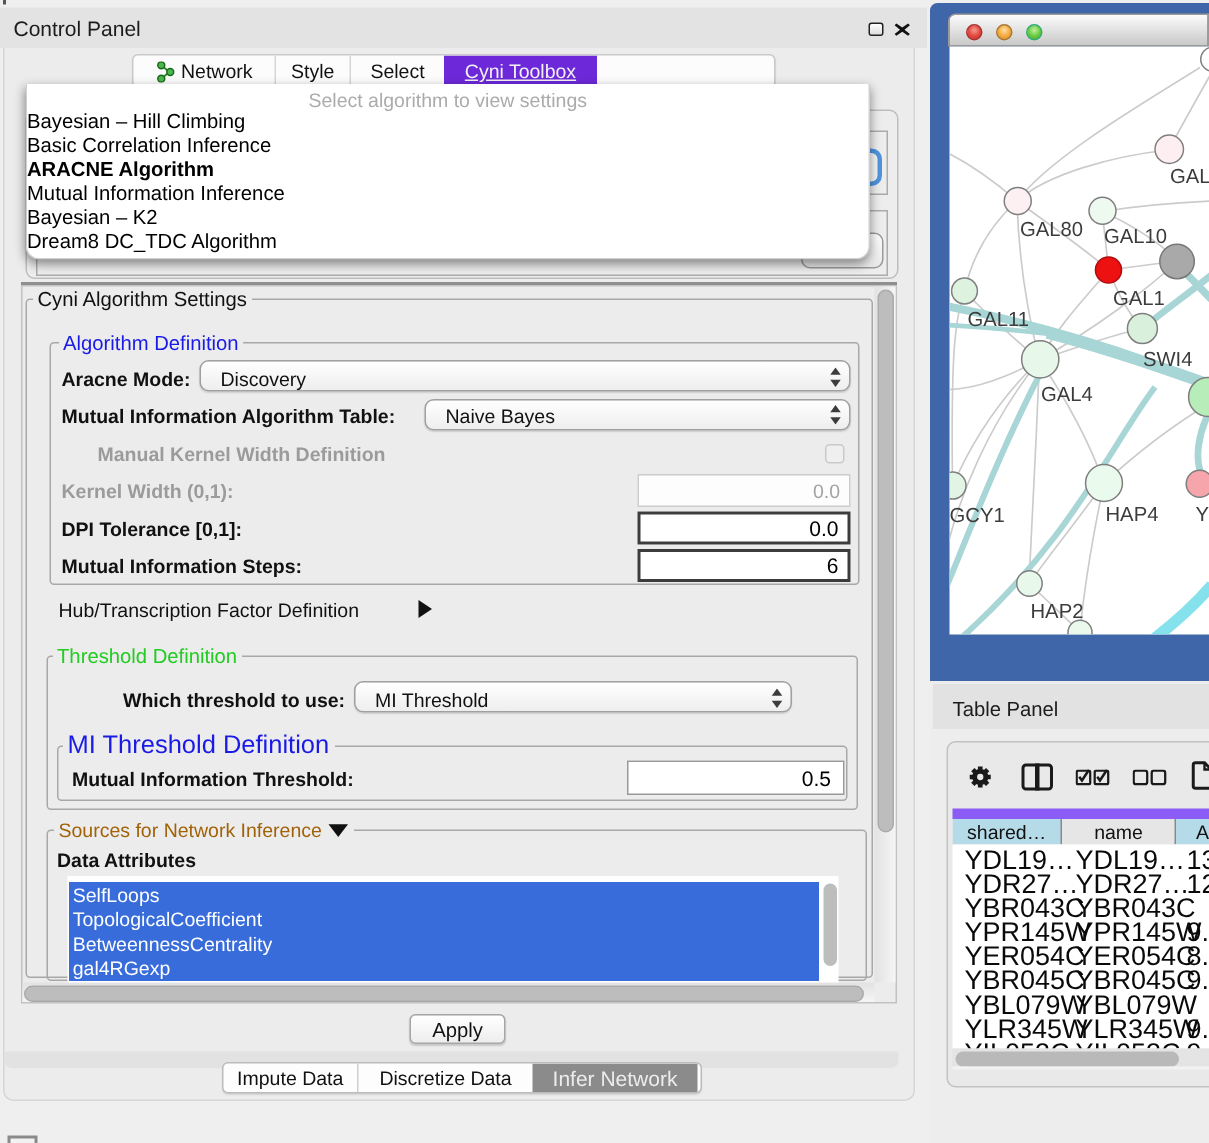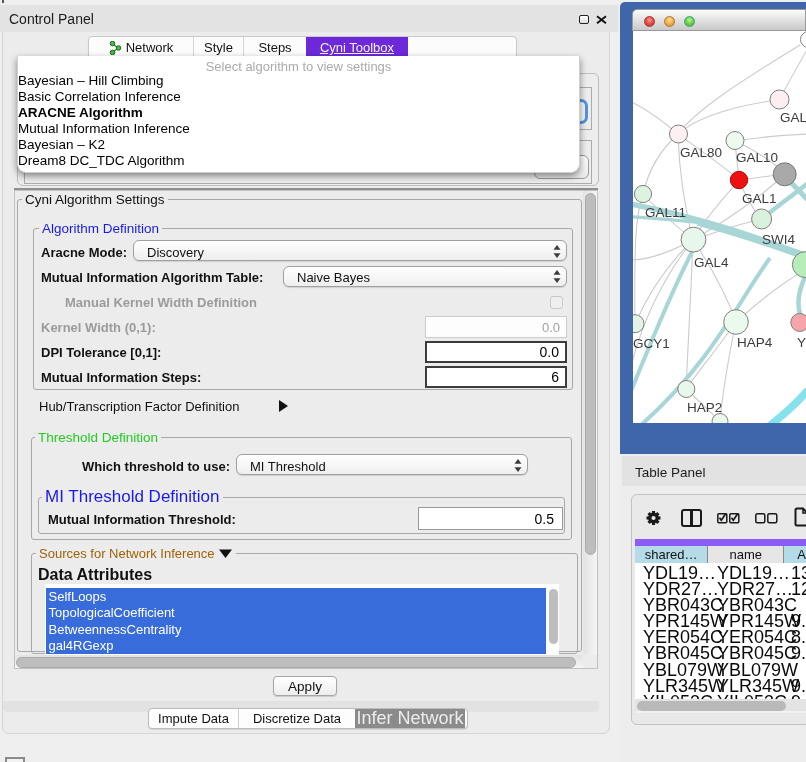--- a/index.html
+++ b/index.html
@@ -18,30 +18,30 @@
 
 <div class="abs" style="left:579px;top:15px;width:9.5px;height:9px;border:1.5px solid #222;border-radius:2px;background:linear-gradient(#fff,#ddd);"></div>
 
 <svg class="abs" style="left:596px;top:15px;" width="11" height="9.5" viewBox="0 0 11 9.5">
  <path d="M1.6 0.6 L5.5 3.4 L9.4 0.6 L10.6 1.9 L7 4.75 L10.6 7.6 L9.4 8.9 L5.5 6.1 L1.6 8.9 L0.4 7.6 L4 4.75 L0.4 1.9 Z" fill="#111"></path>
 </svg>
 
 <div class="abs" style="left:2px;top:32px;width:608px;height:702px;background:#ececec;border:1px solid #d6d6d6;border-top:none;border-radius:0 0 7px 7px;"></div>
 
 <div class="abs" style="left:88px;top:36px;width:429px;height:23px;background:#fcfcfc;border:1px solid #c9c9c9;border-radius:4px;box-shadow:0 1px 1px rgba(0,0,0,0.08);overflow:hidden;display:flex;">
-  <div style="width:105px;display:flex;align-items:center;justify-content:center;font-size:13px;color:#111;border-right:1px solid #d5d5d5;">
+  <div style="width:95px;display:flex;align-items:center;justify-content:center;font-size:13px;color:#111;border-right:1px solid #d5d5d5;">
     <svg width="13" height="14" viewBox="0 0 13 14" style="margin-right:4px;">
       <line x1="4" y1="3" x2="9" y2="7" stroke="#2c8a2c" stroke-width="1.3"></line>
       <line x1="4" y1="11" x2="9" y2="7" stroke="#2c8a2c" stroke-width="1.3"></line>
       <circle cx="3.5" cy="2.5" r="2.3" fill="#49b84c" stroke="#1c691c" stroke-width="1"></circle>
       <circle cx="3.5" cy="11.5" r="2.3" fill="#49b84c" stroke="#1c691c" stroke-width="1"></circle>
       <circle cx="9.5" cy="7" r="2.3" fill="#49b84c" stroke="#1c691c" stroke-width="1"></circle>
     </svg>Network</div>
   <div style="width:50px;display:flex;align-items:center;justify-content:center;font-size:13px;color:#111;border-right:1px solid #d5d5d5;">Style</div>
-  <div style="width:62px;display:flex;align-items:center;justify-content:center;font-size:13px;color:#111;">Steps</div>
+  <div style="width:62px;display:flex;align-items:center;justify-content:center;font-size:13px;color:#111;">Select</div>
   <div style="width:102px;display:flex;align-items:center;justify-content:center;font-size:13px;color:#f2f2f2;background:#6d28d9;text-decoration:underline;">Cyni Toolbox</div>
 </div>
 
 <div class="abs" style="left:17px;top:73px;width:582px;height:113px;border:1px solid #bdbdbd;border-radius:6px;background:#ededed;"></div>
 <div class="abs" style="left:24px;top:87px;width:568px;height:43px;border:1px solid #ababab;background:#ededed;"></div>
 
 <div class="abs" style="left:560px;top:99px;width:28px;height:25px;border:3px solid #4f94de;border-radius:7px;background:#f6f6f6;"></div>
 <div class="abs" style="left:24px;top:140px;width:568px;height:44px;border:1px solid #ababab;background:#ededed;"></div>
 <div class="abs" style="left:534px;top:155px;width:55px;height:24px;border:1.5px solid #9a9a9a;border-radius:6px;background:linear-gradient(#fdfdfd,#e8e8e8);"></div>
 
@@ -117,33 +117,33 @@
 
 <div class="abs bold" style="left:48px;top:512px;font-size:13px;color:#111;">Mutual Information Threshold:</div>
 <div class="abs" style="left:418px;top:507px;width:145px;height:23px;border:1px solid #999;background:#ffffff;font-size:14px;color:#000;text-align:right;line-height:22px;padding-right:8px;">0.5</div>
 
 <fieldset class="abs" style="left:31px;top:546px;width:547px;height:108px;border:1px solid #a8a8a8;border-radius:3px;">
 <legend style="font-size:13px;color:#a16207;margin-left:4px;padding:0 3px;">Sources for Network Inference <svg width="15" height="11" viewBox="0 0 15 11" style="vertical-align:-1px;">
         <path d="M1 1.5 L14 1.5 L7.5 10 Z" fill="#111"></path>
       </svg></legend>
 </fieldset>
 
-<div class="abs bold" style="left:38px;top:566px;font-size:16px;color:#111;">Data Attributes</div>
+<div class="abs bold" style="left:38px;top:566px;font-size:13px;color:#111;">Data Attributes</div>
 
 <div class="abs" style="left:45px;top:584px;width:514px;height:71px;background:#ffffff;"></div>
 <div class="abs" style="left:46px;top:588px;width:499.5px;height:66px;background:#376cda;color:#fff;font-size:13px;line-height:16.6px;padding-left:2.5px;padding-top:0.5px;">SelfLoops<br>TopologicalCoefficient<br>BetweennessCentrality<br>gal4RGexp</div>
 <div class="abs" style="left:549px;top:589px;width:9px;height:55px;background:#bdbdbd;border-radius:5px;"></div>
 
 <div class="abs" style="left:273px;top:676px;width:64px;height:20px;border:1px solid #a6a6a6;border-radius:4px;background:linear-gradient(#ffffff,#ededed);box-shadow:0 1px 1px rgba(0,0,0,0.15);font-size:13.5px;color:#111;text-align:center;line-height:19px;">Apply</div>
 
 <div class="abs" style="left:3px;top:701px;width:596px;height:11px;background:#e2e2e2;border-radius:0 0 5px 5px;"></div>
 <div class="abs" style="left:148px;top:708px;width:320px;height:21px;background:#fdfdfd;border:1px solid #bcbcbc;border-radius:4px;box-shadow:0 1px 1px rgba(0,0,0,0.1);overflow:hidden;display:flex;">
   <div style="width:90px;display:flex;align-items:center;justify-content:center;font-size:13px;color:#111;border-right:1px solid #cfcfcf;">Impute Data</div>
   <div style="width:116px;display:flex;align-items:center;justify-content:center;font-size:13px;color:#111;">Discretize Data</div>
-  <div style="width:110px;display:flex;align-items:center;justify-content:center;font-size:18px;color:#ececec;background:#8b8b8b;">Infer Network</div>
+  <div style="width:110px;display:flex;align-items:center;justify-content:center;font-size:14px;color:#ececec;background:#8b8b8b;">Infer Network</div>
 </div>
 
 <div class="abs" style="left:17px;top:56px;width:563px;height:117px;background:#ffffff;border-radius:0 0 9px 9px;box-shadow:0 3px 7px rgba(0,0,0,0.45);border:1px solid #d0d0d0;border-top:none;"></div>
 <div class="abs" style="left:17px;top:59px;width:563px;height:13px;font-size:13px;color:#ababab;text-align:center;">Select algorithm to view settings</div>
 <div class="abs" style="left:18px;top:73px;width:540px;font-size:13.5px;color:#000;line-height:16.1px;">
 Bayesian – Hill Climbing<br>
 Basic Correlation Inference<br>
 <span class="bold">ARACNE Algorithm</span><br>
 Mutual Information Inference<br>
 Bayesian – K2<br>

